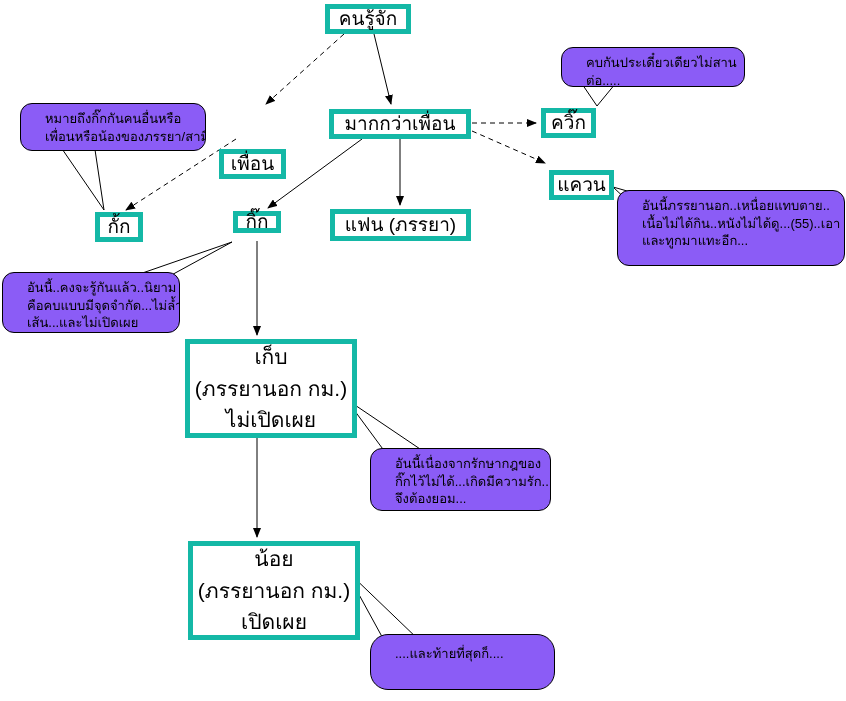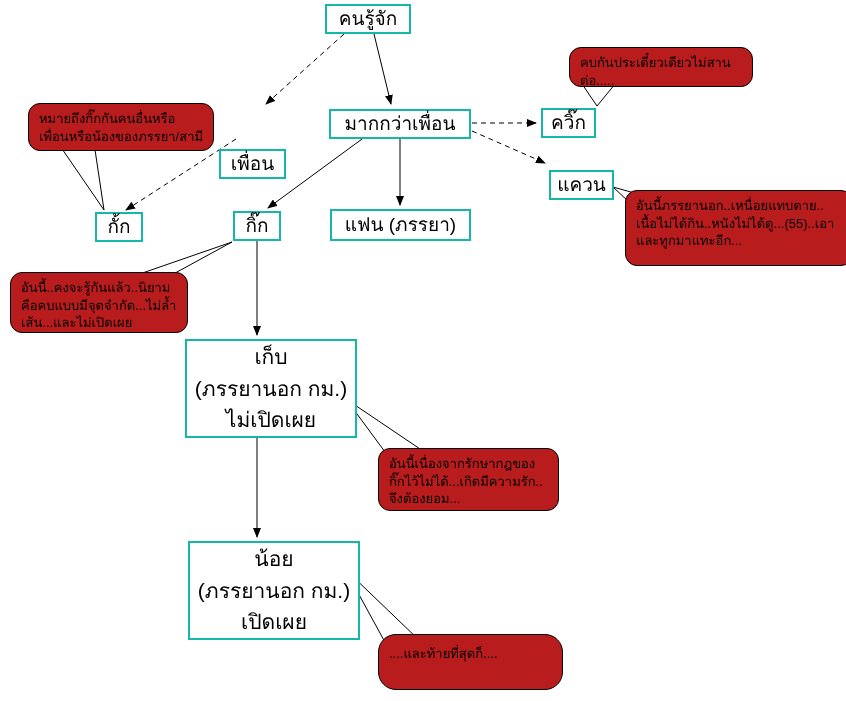--- a/index.html
+++ b/index.html
@@ -8,30 +8,30 @@
   .canvas {
     position:relative; width:846px; height:701px;
     background:#ffffff; overflow:hidden;
   }
   svg.overlay { position:absolute; left:0; top:0; z-index:1; }
   .tail { fill:#ffffff; stroke:#000000; stroke-width:1; }
   line.solid  { stroke:#000000; stroke-width:1; }
   line.dashed { stroke:#000000; stroke-width:1; stroke-dasharray:5 4; }
   .node {
     position:absolute; z-index:2;
-    border:2px solid #14b8a6; background:#fff;
+    border:5px solid #14b8a6; background:#fff;
     display:flex; align-items:center; justify-content:center;
     text-align:center; font-size:19px; line-height:1.2;
   }
   .node.big { flex-direction:column; font-size:21px; line-height:1.5; }
   .callout {
     position:absolute; z-index:2;
-    border:1px solid #000; background:#b91c1c; border-radius:12px;
-    font-size:13px; line-height:1.35; padding:6px 10px;
-    white-space:nowrap; overflow:hidden;margin-left:8px;
+    border:1px solid #000; background:#8b5cf6; border-radius:12px;
+    font-size:13px; line-height:1.35; padding:6px 24px;
+    white-space:nowrap; overflow:hidden;
   }
   .callout.round { border-radius:18px; display:flex; align-items:flex-start; }
 </style>
 </head>
 <body>
 
 <div class="canvas">
 
   <svg class="overlay" width="846" height="701" viewBox="0 0 846 701">
     <defs>
@@ -75,21 +75,21 @@
   </div>
 
   <div class="node" style="left:549px;top:170px;width:65px;height:30px;">
     <span>แควน</span>
   </div>
 
   <div class="node" style="left:95px;top:212px;width:48px;height:30px;">
     <span>กั้ก</span>
   </div>
 
-  <div class="node" style="left:233px;top:211px;width:48px;height:30px;">
+  <div class="node" style="left:233px;top:211px;width:48px;height:22px;">
     <span>กิ๊ก</span>
   </div>
 
   <div class="node" style="left:330px;top:209px;width:141px;height:32px;">
     <span>แฟน (ภรรยา)</span>
   </div>
 
   <div class="node big" style="left:185px;top:339px;width:172px;height:99px;">
     <div>เก็บ</div>
     <div>(ภรรยานอก กม.)</div>

